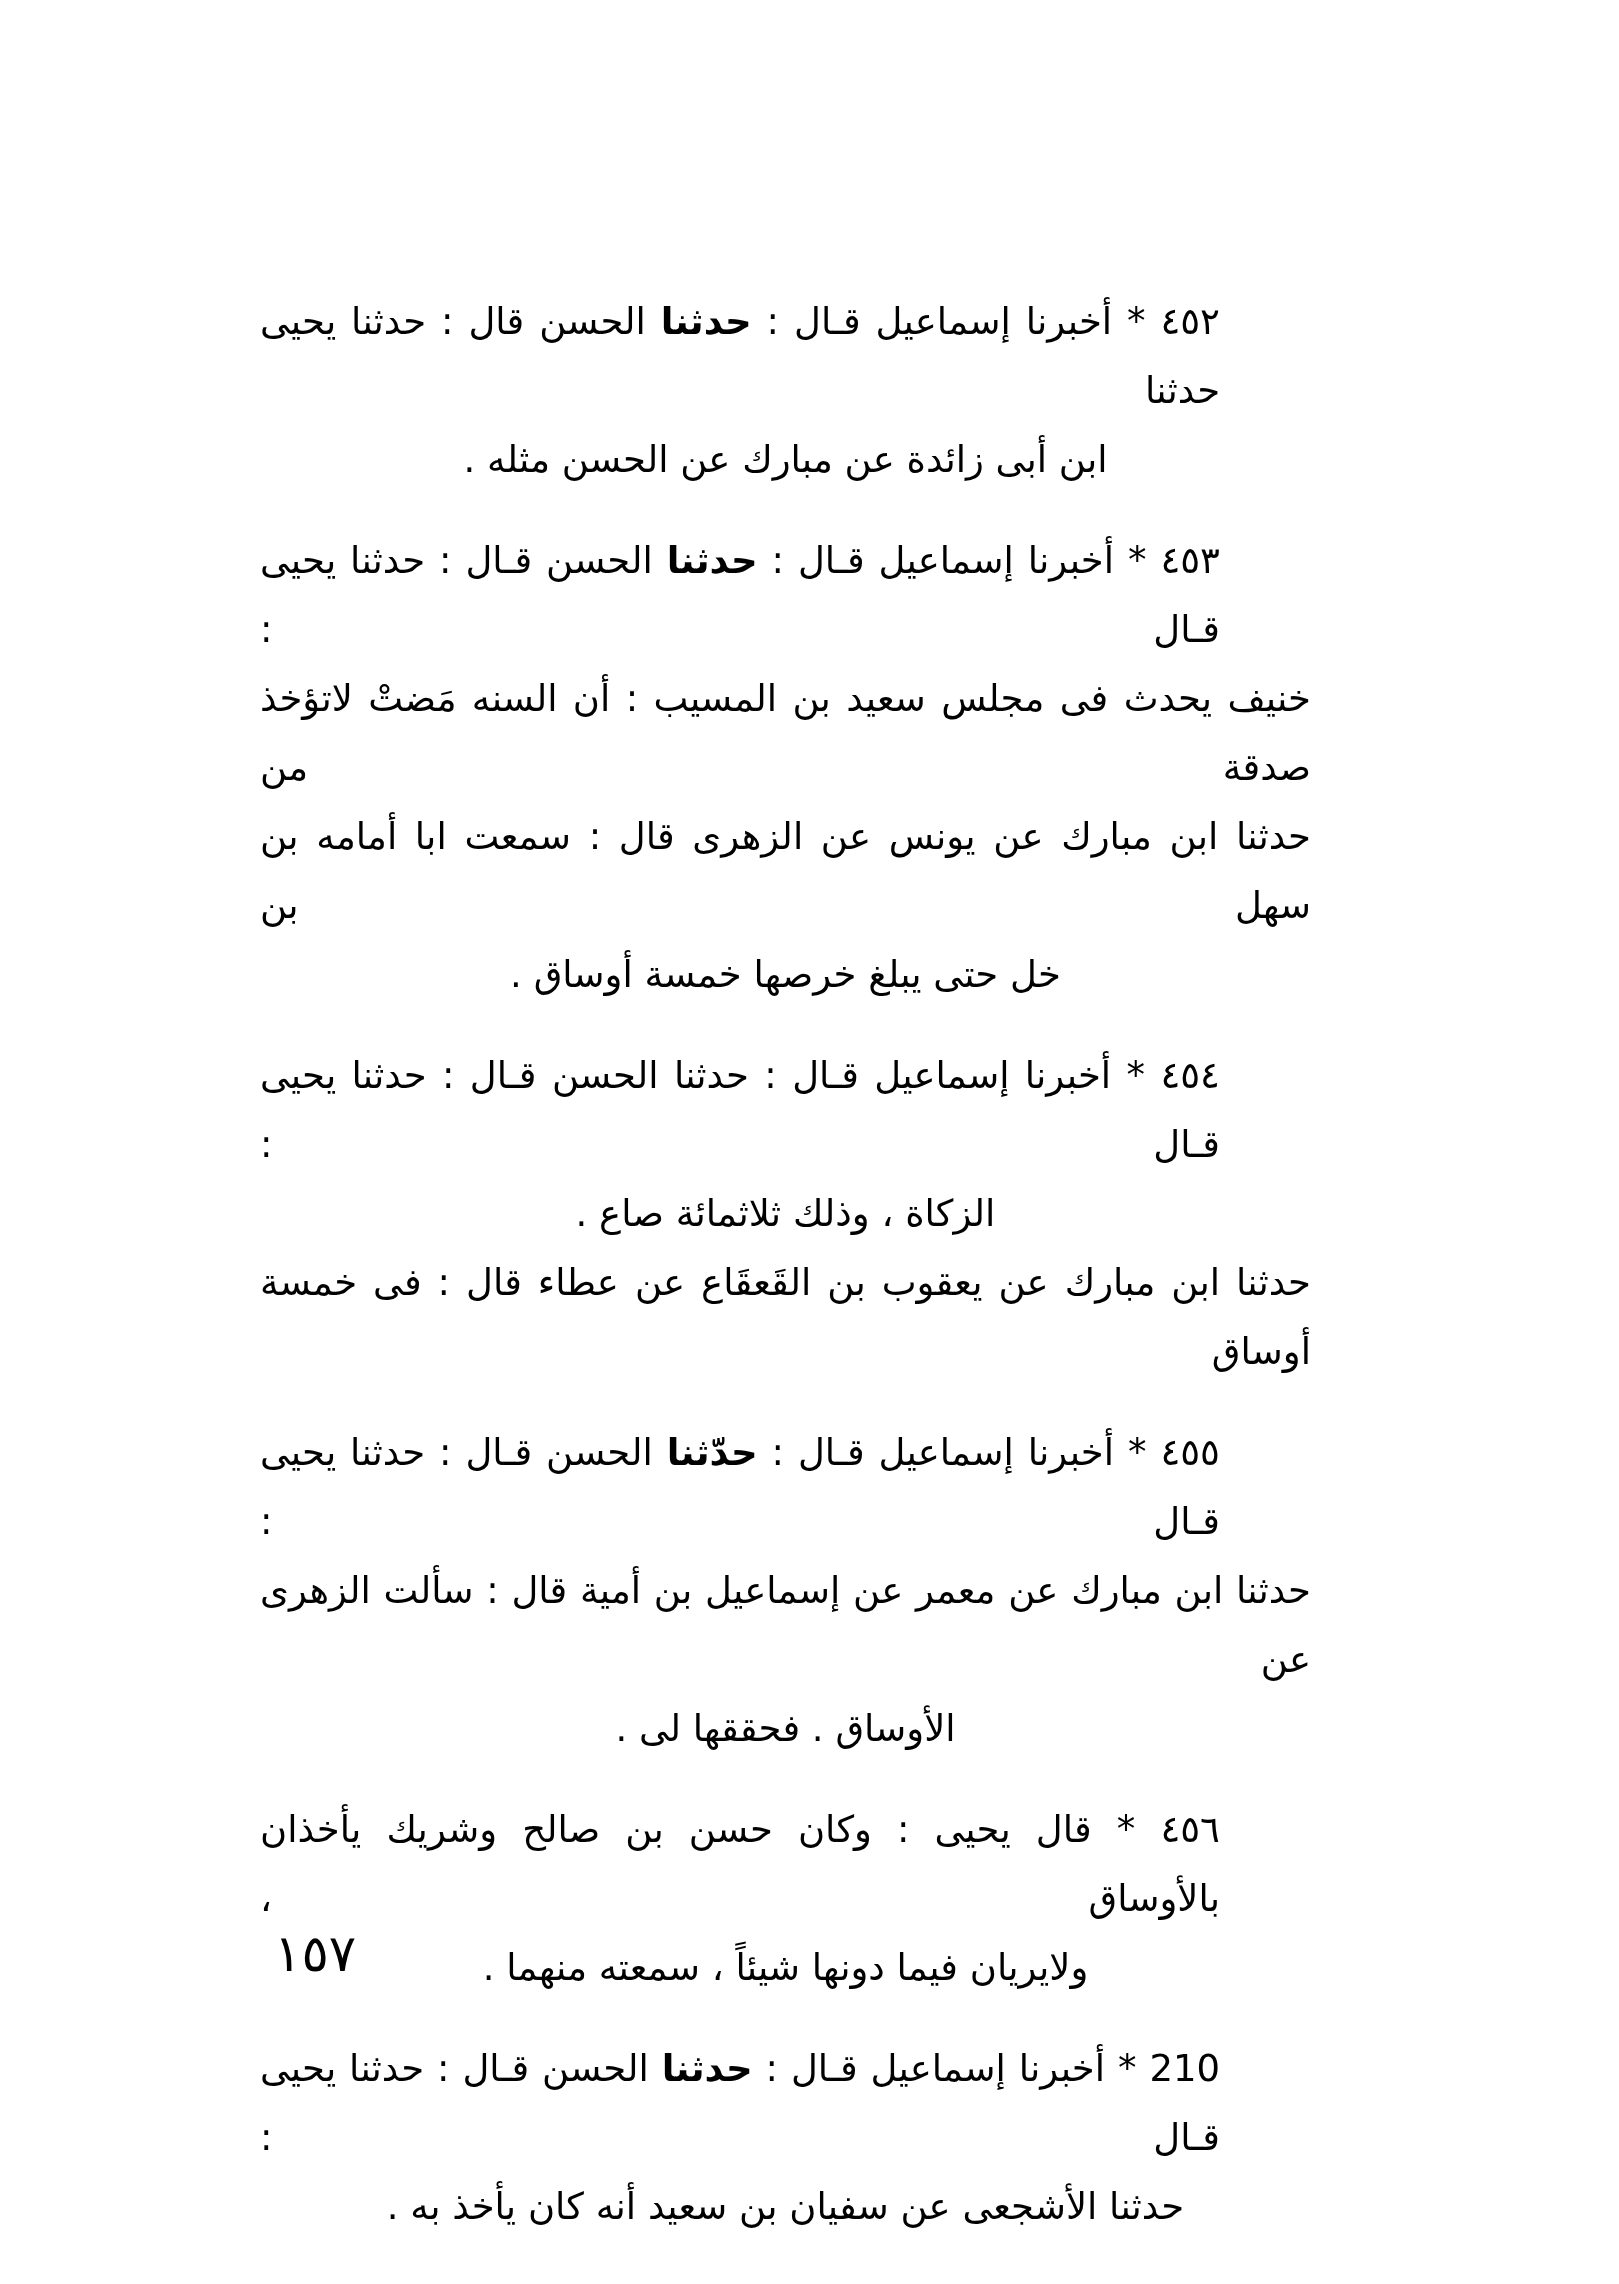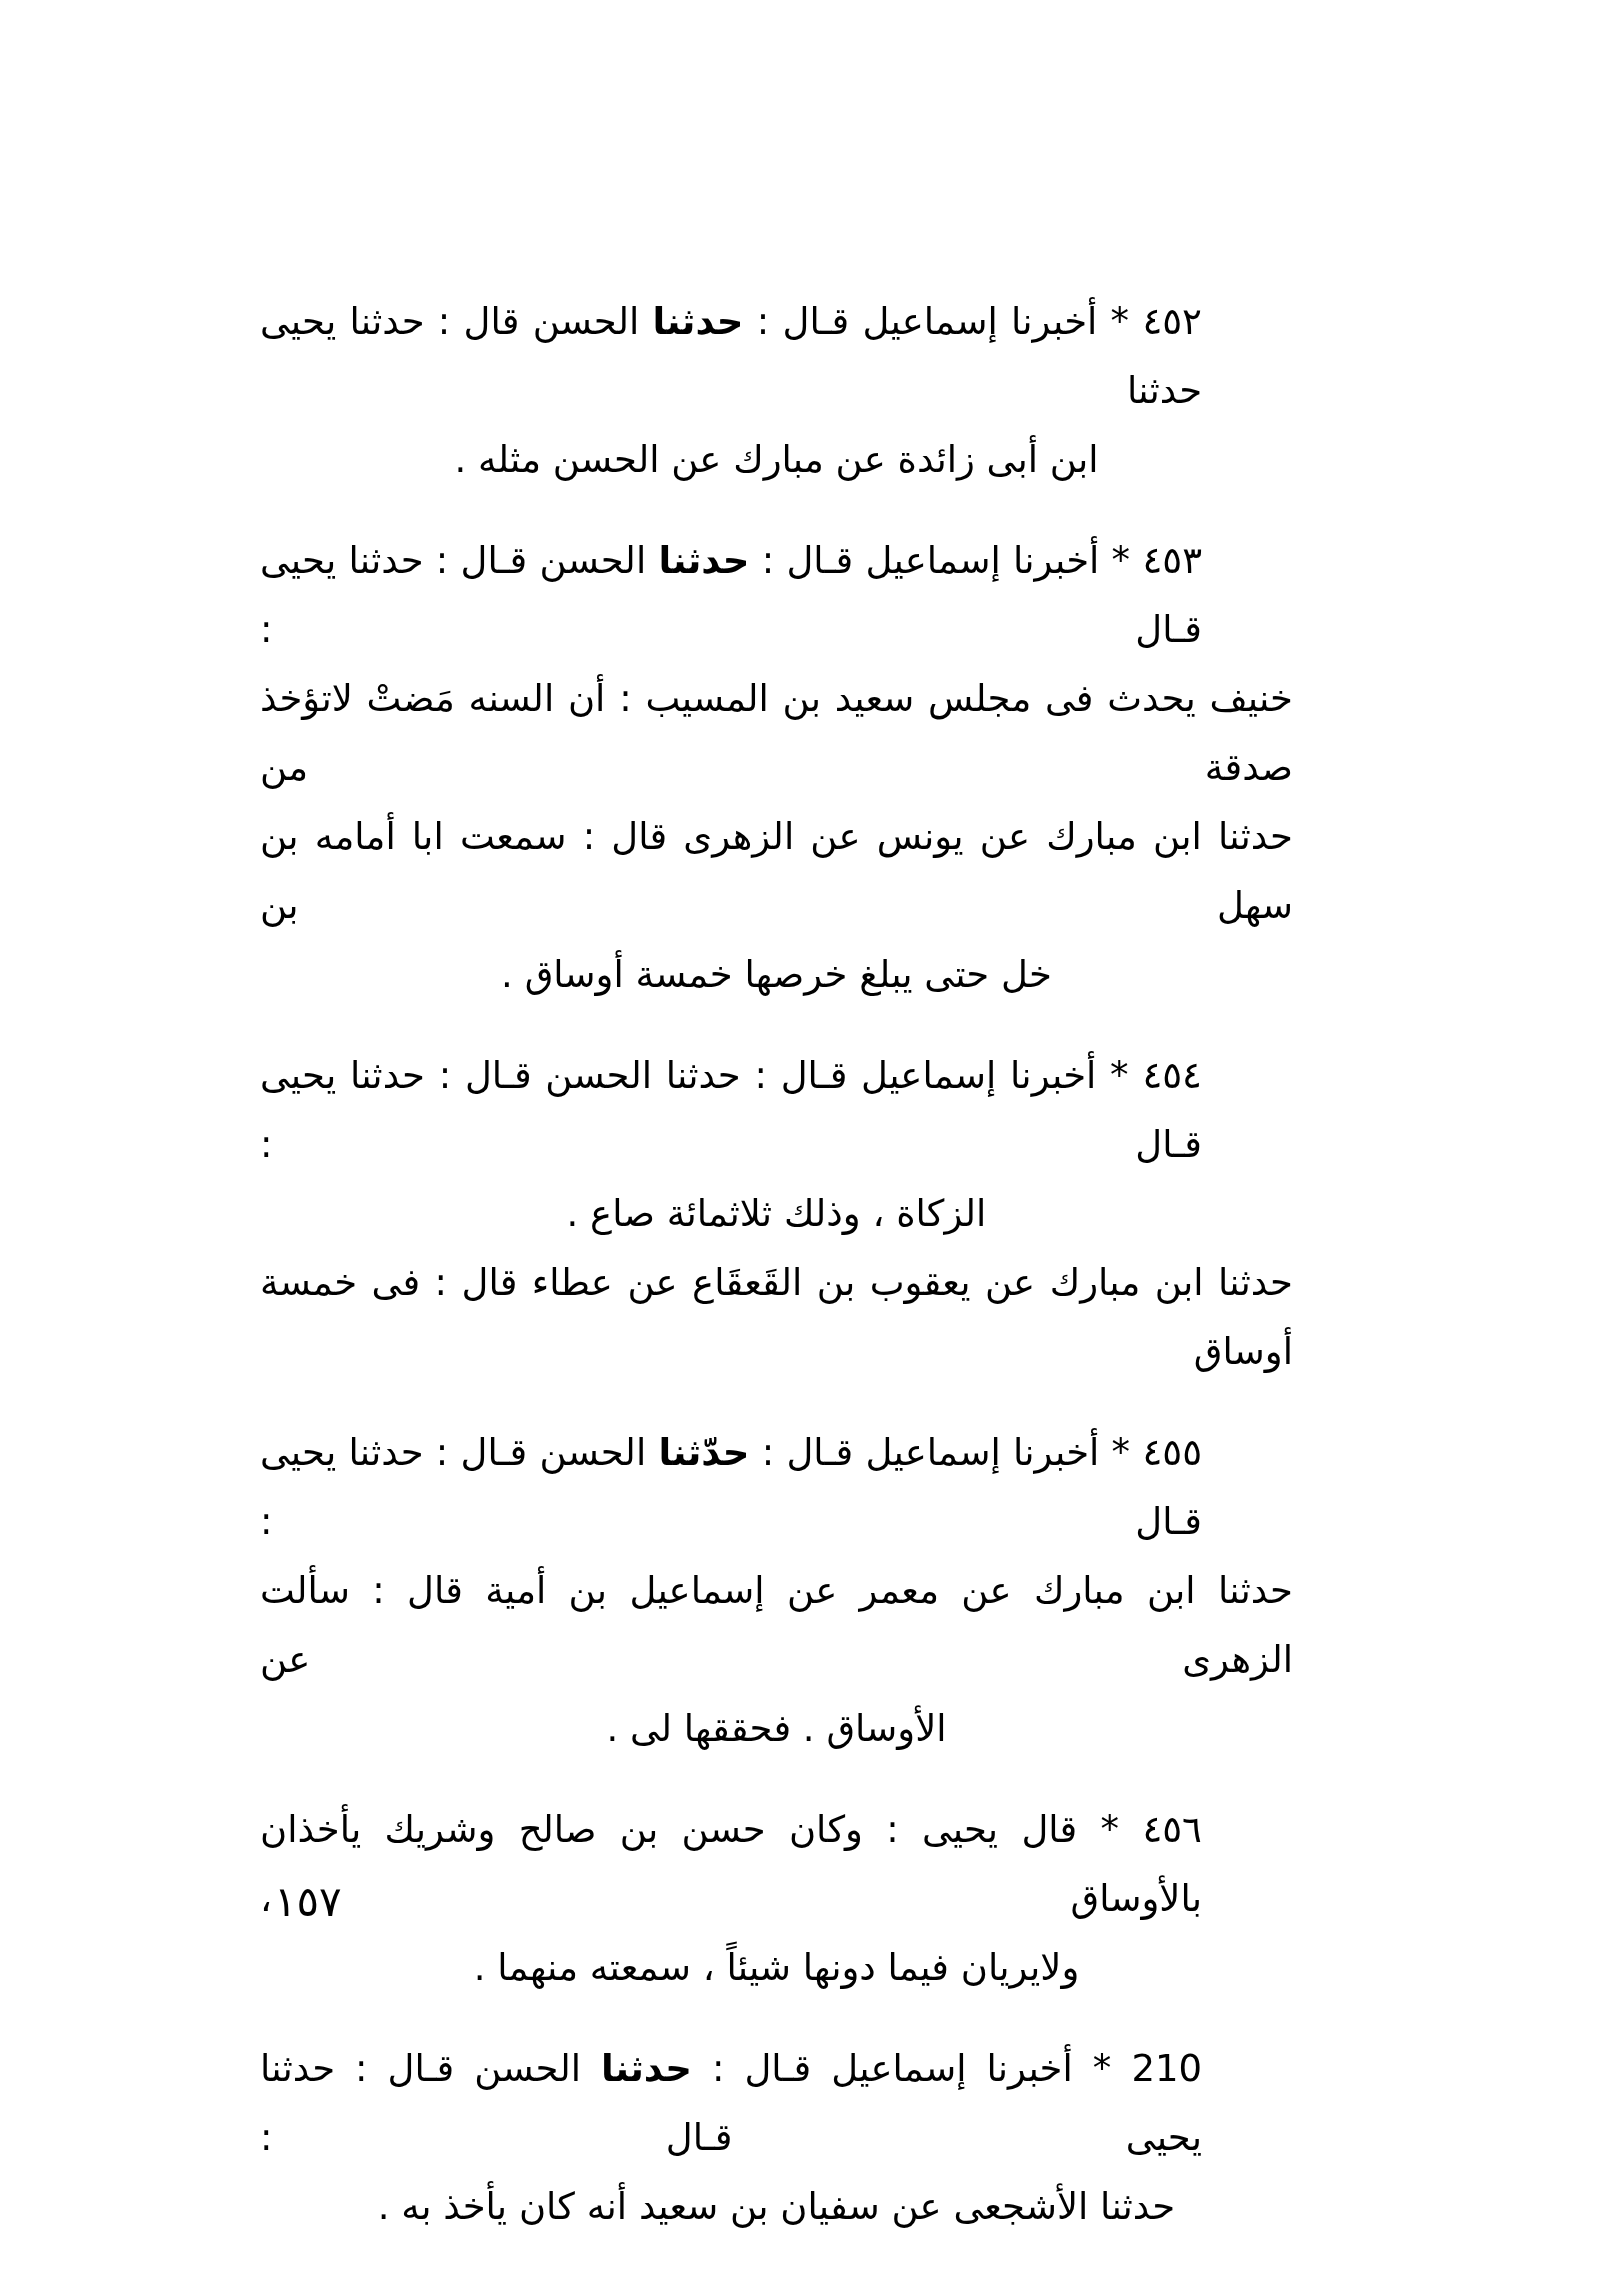--- a/index.html
+++ b/index.html
@@ -17,39 +17,39 @@
 
   .text-block {
     position: absolute;
     top: 287px;
     right: 308px;
     width: 1051px;
     font-size: 37px;
     line-height: 69px;
   }
 
-  .hadith { margin: 0 18px 32px 0; }
+  .hadith { margin: 0 0 32px 0; }
 
   .line { text-align: center; }
 
   .line.full {
     text-align: justify;
     text-align-last: justify;
     -moz-text-align-last: justify;
   }
 
   .hadith .line.indent { padding-right: 91px; }
 
   .bold { font-weight: 700; }
 
   .page-number {
     position: absolute;
-    top: 1877px;
+    top: 1924px;
     left: 274px;
-    font-size: 42px;
+    font-size: 51px;
     direction: ltr;
   }
 </style>
 </head>
 <body>
 
 <div class="page">
   <div class="text-block" id="content-flow">
       <section class="hadith">
         <div class="line full indent"><span>٤٥٢ * أخبرنا إسماعيل قـال : </span><span class="bold">حدثنا</span><span> الحسن قال : حدثنا يحيى حدثنا</span></div>

